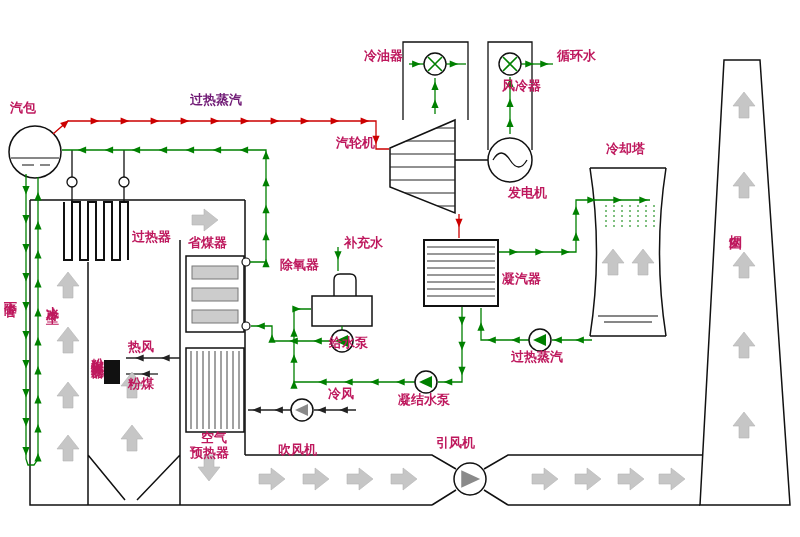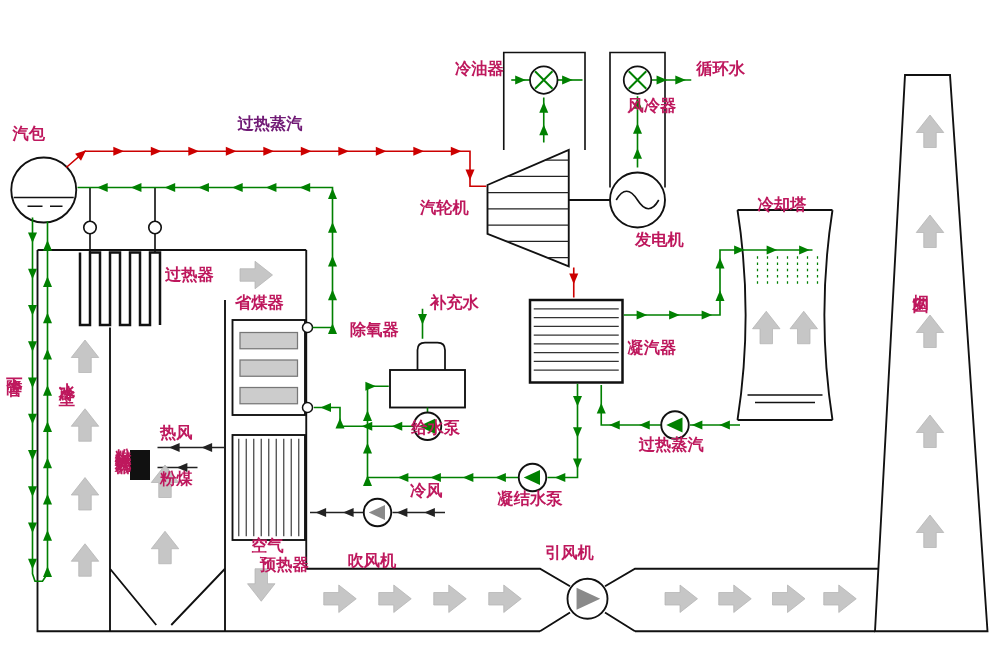--- a/index.html
+++ b/index.html
@@ -303,36 +303,36 @@
         <circle r="11" fill="#fff" stroke="#111" stroke-width="1.4"></circle>
         <path d="M-7,-7 L7,7 M-7,7 L7,-7" stroke="#008000" stroke-width="1.6" fill="none"></path>
       </g>
     </svg>
 
 <div class="lbl" style="left:10px;top:101px">汽包</div>
 <div class="lbl red" style="left:190px;top:93px">过热蒸汽</div>
 <div class="lbl" style="left:364px;top:49px">冷油器</div>
 <div class="lbl" style="left:502px;top:79px">风冷器</div>
 <div class="lbl" style="left:557px;top:49px">循环水</div>
-<div class="lbl" style="left:336px;top:160px">汽轮机</div>
+<div class="lbl" style="left:336px;top:136px">汽轮机</div>
 <div class="lbl" style="left:508px;top:186px">发电机</div>
-<div class="lbl" style="left:606px;top:158px">冷却塔</div>
+<div class="lbl" style="left:606px;top:142px">冷却塔</div>
 <div class="lbl v" style="left:727px;top:225px">烟囱</div>
-<div class="lbl" style="left:132px;top:214px">过热器</div>
+<div class="lbl" style="left:132px;top:230px">过热器</div>
 <div class="lbl" style="left:188px;top:236px">省煤器</div>
 <div class="lbl" style="left:280px;top:258px">除氧器</div>
 <div class="lbl" style="left:344px;top:236px">补充水</div>
 <div class="lbl" style="left:502px;top:272px">凝汽器</div>
 <div class="lbl" style="left:329px;top:336px">给水泵</div>
 <div class="lbl" style="left:398px;top:393px">凝结水泵</div>
 <div class="lbl" style="left:511px;top:350px">过热蒸汽</div>
 <div class="lbl v" style="left:2px;top:291px">下降管</div>
 <div class="lbl v" style="left:44px;top:296px">水冷壁</div>
 <div class="lbl v" style="left:89px;top:348px">粉煤燃烧器</div>
 <div class="lbl" style="left:128px;top:340px">热风</div>
 <div class="lbl" style="left:128px;top:377px">粉煤</div>
 <div class="lbl" style="left:328px;top:387px">冷风</div>
 <div class="lbl" style="left:278px;top:443px">吹风机</div>
 <div class="lbl" style="left:436px;top:436px">引风机</div>
 <div class="lbl" style="left:201px;top:431px">空气</div>
-<div class="lbl" style="left:208px;top:446px">预热器</div>
+<div class="lbl" style="left:190px;top:446px">预热器</div>
 
 </div>
 
 </body></html>

